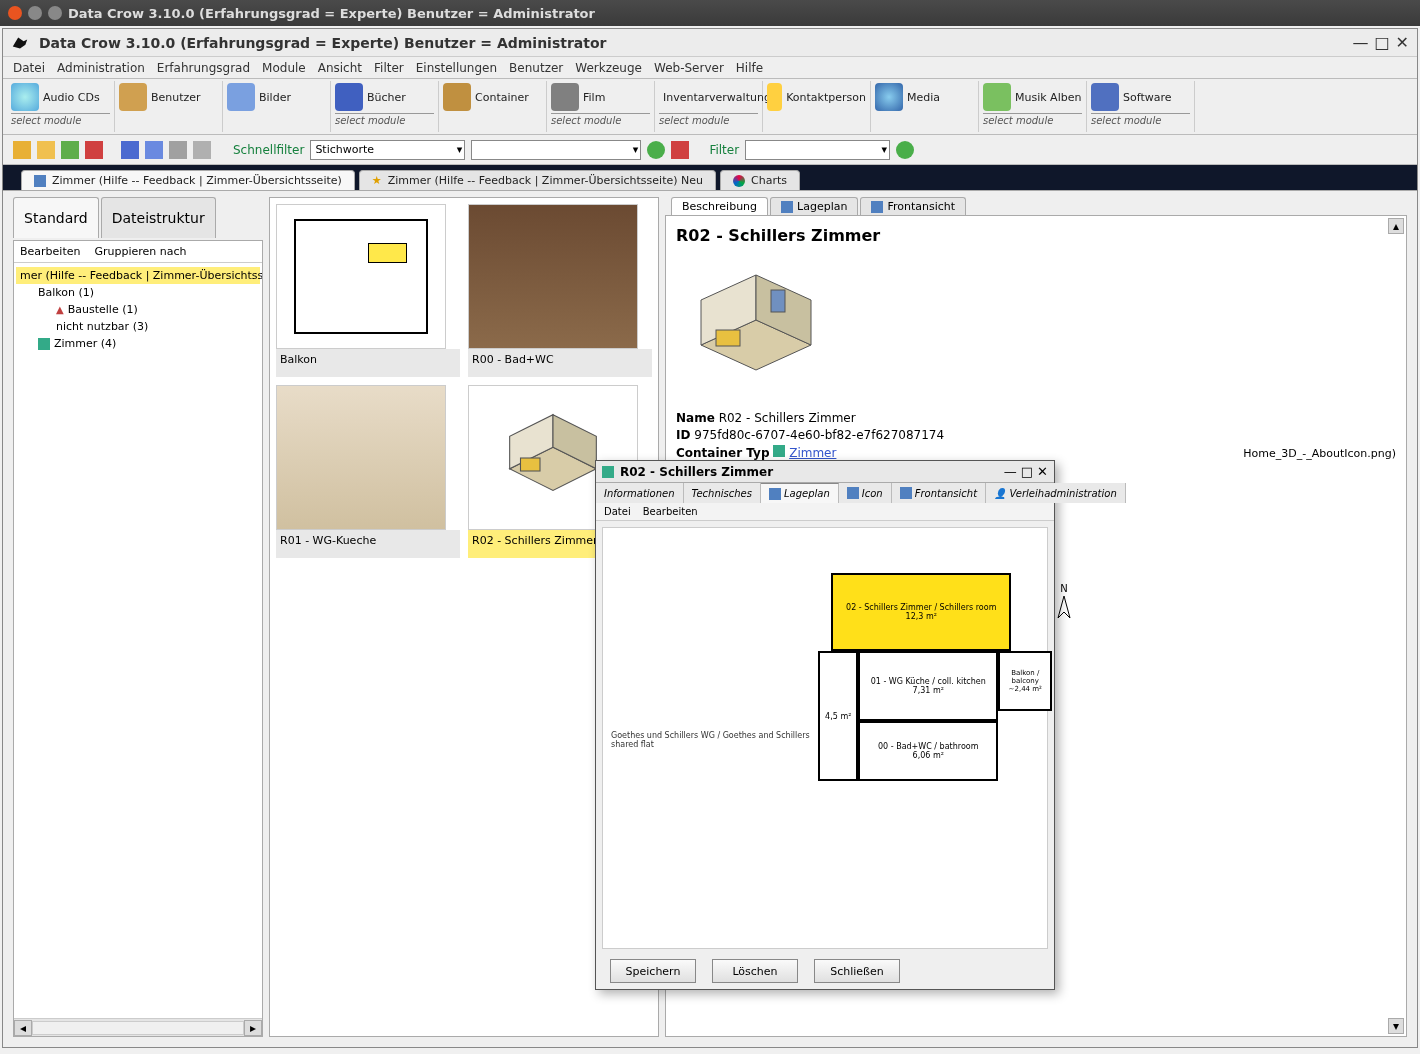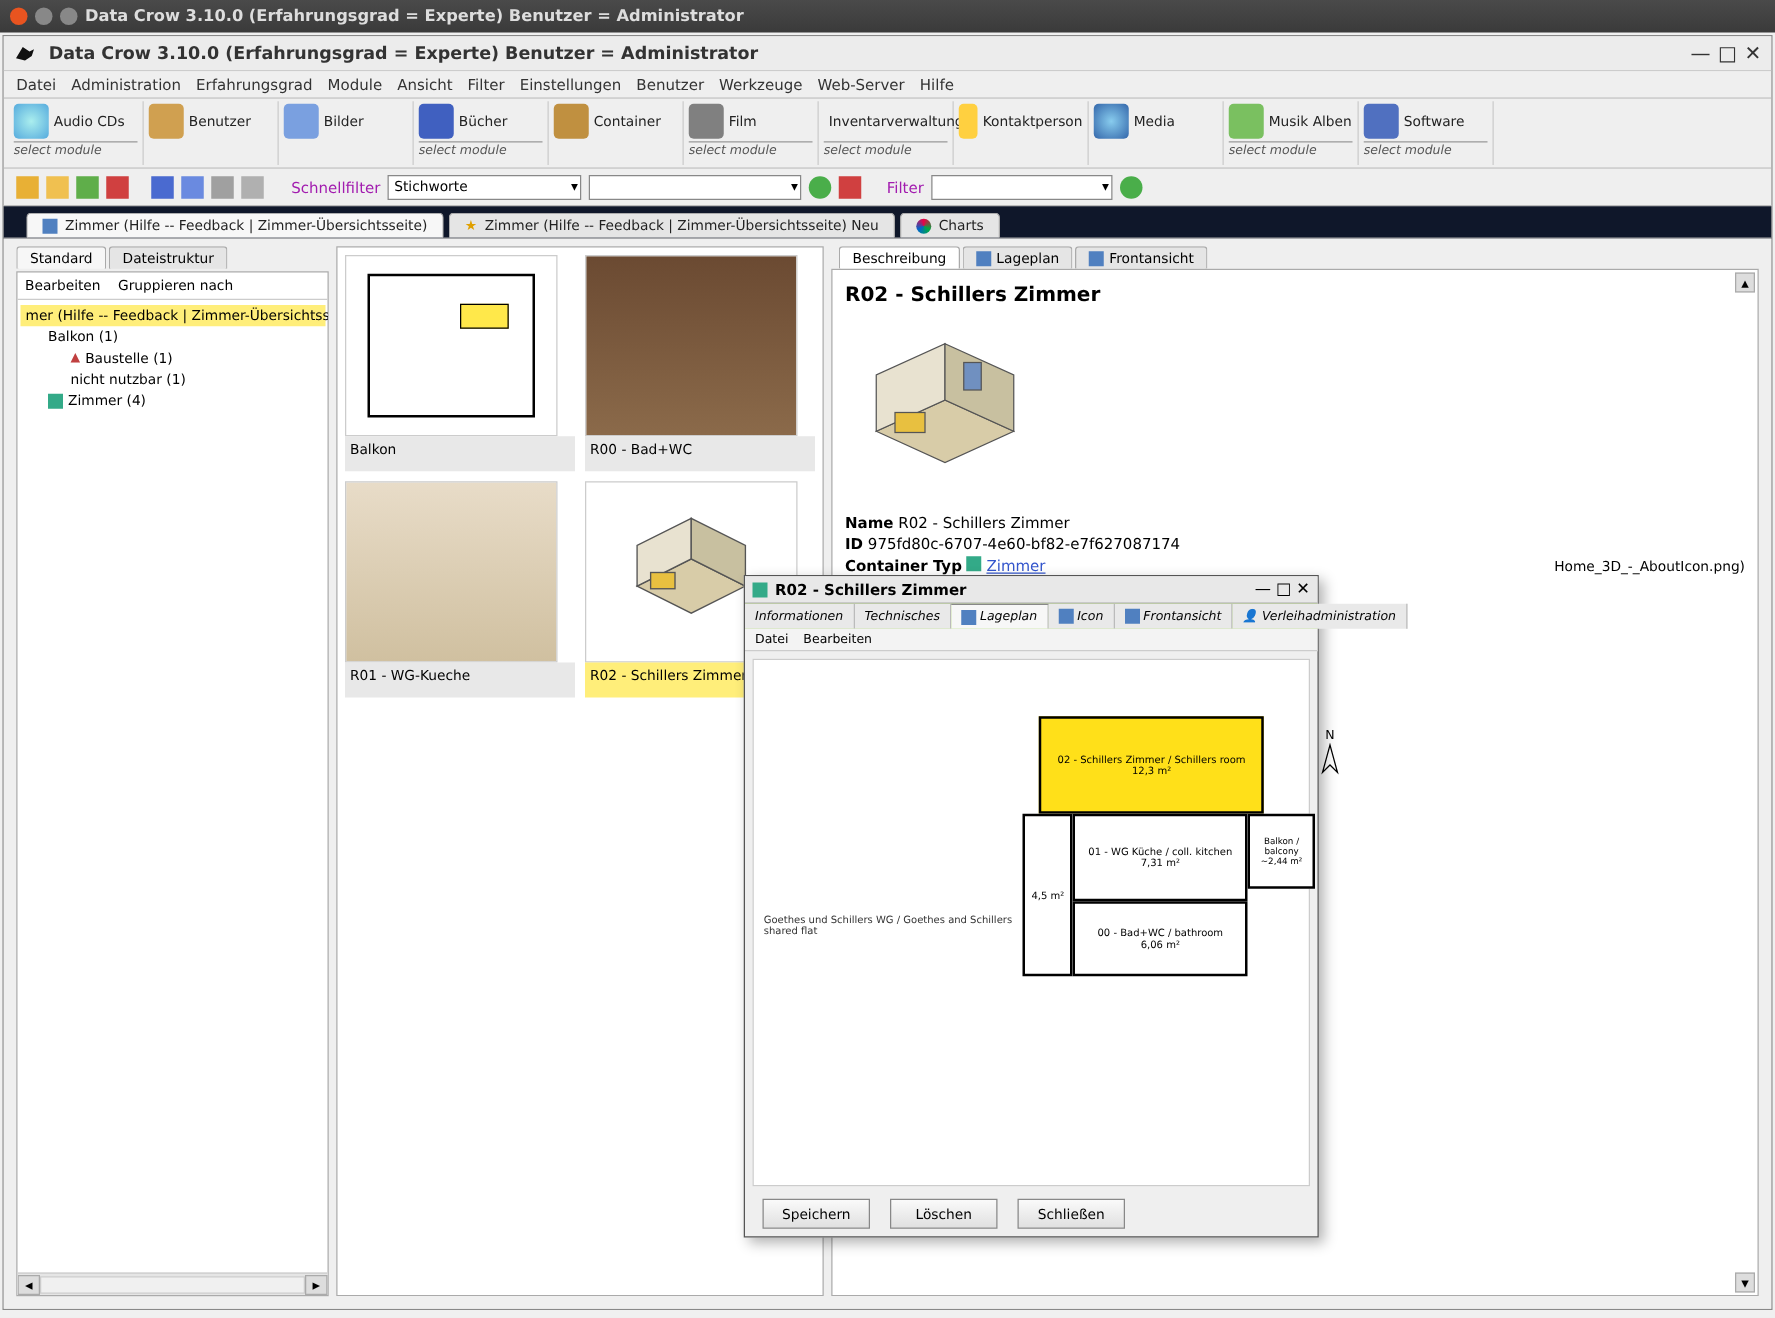--- a/index.html
+++ b/index.html
@@ -21,33 +21,33 @@
 
 .module-bar { height:56px; background:#efefef; border-bottom:1px solid #bbb; display:flex; padding:2px 4px;}
 .module { width:108px; border-right:1px solid #ccc; padding:2px 4px; display:flex; flex-direction:column; position:relative;}
 .module-top { display:flex; align-items:center; gap:4px;}
 .module-icon { width:28px; height:28px; border-radius:4px; display:inline-block;}
 .mod-label { font-size:11px; color:#222; flex:1;}
 .select-module { font-size:10px; font-style:italic; color:#555; border-top:1px solid #999; margin-top:2px; padding-top:1px;}
 
 .toolbar2 { height:30px; background:#efefef; border-bottom:1px solid #bbb; display:flex; align-items:center; gap:6px; padding:0 10px;}
 .toolbar2 .ic { width:18px; height:18px; display:inline-block;}
-.tb-label { font-size:12px; color:#a21caf;}
+.tb-label { font-size:12px; color:#15803d;}
 .tb-select { height:20px; border:1px solid #888; background:#fff; display:flex; align-items:center; padding:0 4px; font-size:11px; position:relative;}
 .tb-select .arrow { position:absolute; right:2px;}
 .tb-sel1{width:155px;} .tb-sel2{width:170px;} .tb-sel3{width:145px;}
 
 .tabstrip { height:26px; background:#0f172a; display:flex; align-items:flex-end; padding:0 18px; gap:4px; border-bottom:1px solid #aaa;}
 .doctab { background:#e5e5e5; border:1px solid #aaa; border-bottom:none; border-radius:4px 4px 0 0; padding:3px 12px; display:flex; align-items:center; gap:6px; font-size:11px; color:#222;}
 .doctab.active { background:#f7f7f7;}
 
 .main-area { flex:1; display:flex; background:#efefef; padding:6px 10px 10px; gap:6px; overflow:hidden;}
 .left-panel { width:250px; display:flex; flex-direction:column;}
 .subtabs { display:flex; gap:2px; margin-bottom:2px;}
-.subtab { border:1px solid #aaa; border-bottom:none; background:#e5e5e5; padding:2px 10px; font-size:11px; border-radius:3px 3px 0 0;}
+.subtab { border:1px solid #aaa; border-bottom:none; background:#e5e5e5; padding:12px 10px; font-size:14px; border-radius:3px 3px 0 0;}
 .subtab.active { background:#f7f7f7;}
 .left-box { flex:1; border:1px solid #aaa; background:#fff; display:flex; flex-direction:column;}
 .left-toolbar { height:22px; border-bottom:1px solid #ccc; display:flex; align-items:center; gap:14px; padding:0 6px; font-size:11px;}
 .tree { flex:1; overflow:auto; padding:4px 2px; font-size:11px;}
 .tree-node { padding:2px 4px; white-space:nowrap;}
 .tree-root { background:#ffee7a;}
 .tree-child { padding-left:22px; display:flex; align-items:center; gap:4px;}
 .tree-grandchild { padding-left:40px; display:flex; align-items:center; gap:4px;}
 .hscroll { height:18px; background:#e5e5e5; border-top:1px solid #ccc; display:flex; align-items:center;}
 .hscroll .btn { width:18px; height:16px; border:1px solid #aaa; background:#ddd; text-align:center; line-height:14px;}
@@ -272,21 +272,21 @@
         <div class="tree">
           <div class="tree-node tree-root">mer (Hilfe -- Feedback  |  Zimmer-Übersichtsseite)</div>
           <div class="tree-node tree-child">
               <span>Balkon (1)</span>
             </div>
           <div class="tree-node tree-grandchild">
               <span class="tri">▲</span>
               <span>Baustelle (1)</span>
             </div>
           <div class="tree-node tree-grandchild">
-              <span>nicht nutzbar (1)</span>
+              <span>nicht nutzbar (3)</span>
             </div>
           <div class="tree-node tree-child">
               <span class="sq-ic" style="background:#3a8"></span>
               <span>Zimmer (4)</span>
             </div>
         </div>
         <div class="hscroll">
           <div class="btn">◂</div>
           <div class="track"></div>
           <div class="btn">▸</div>

